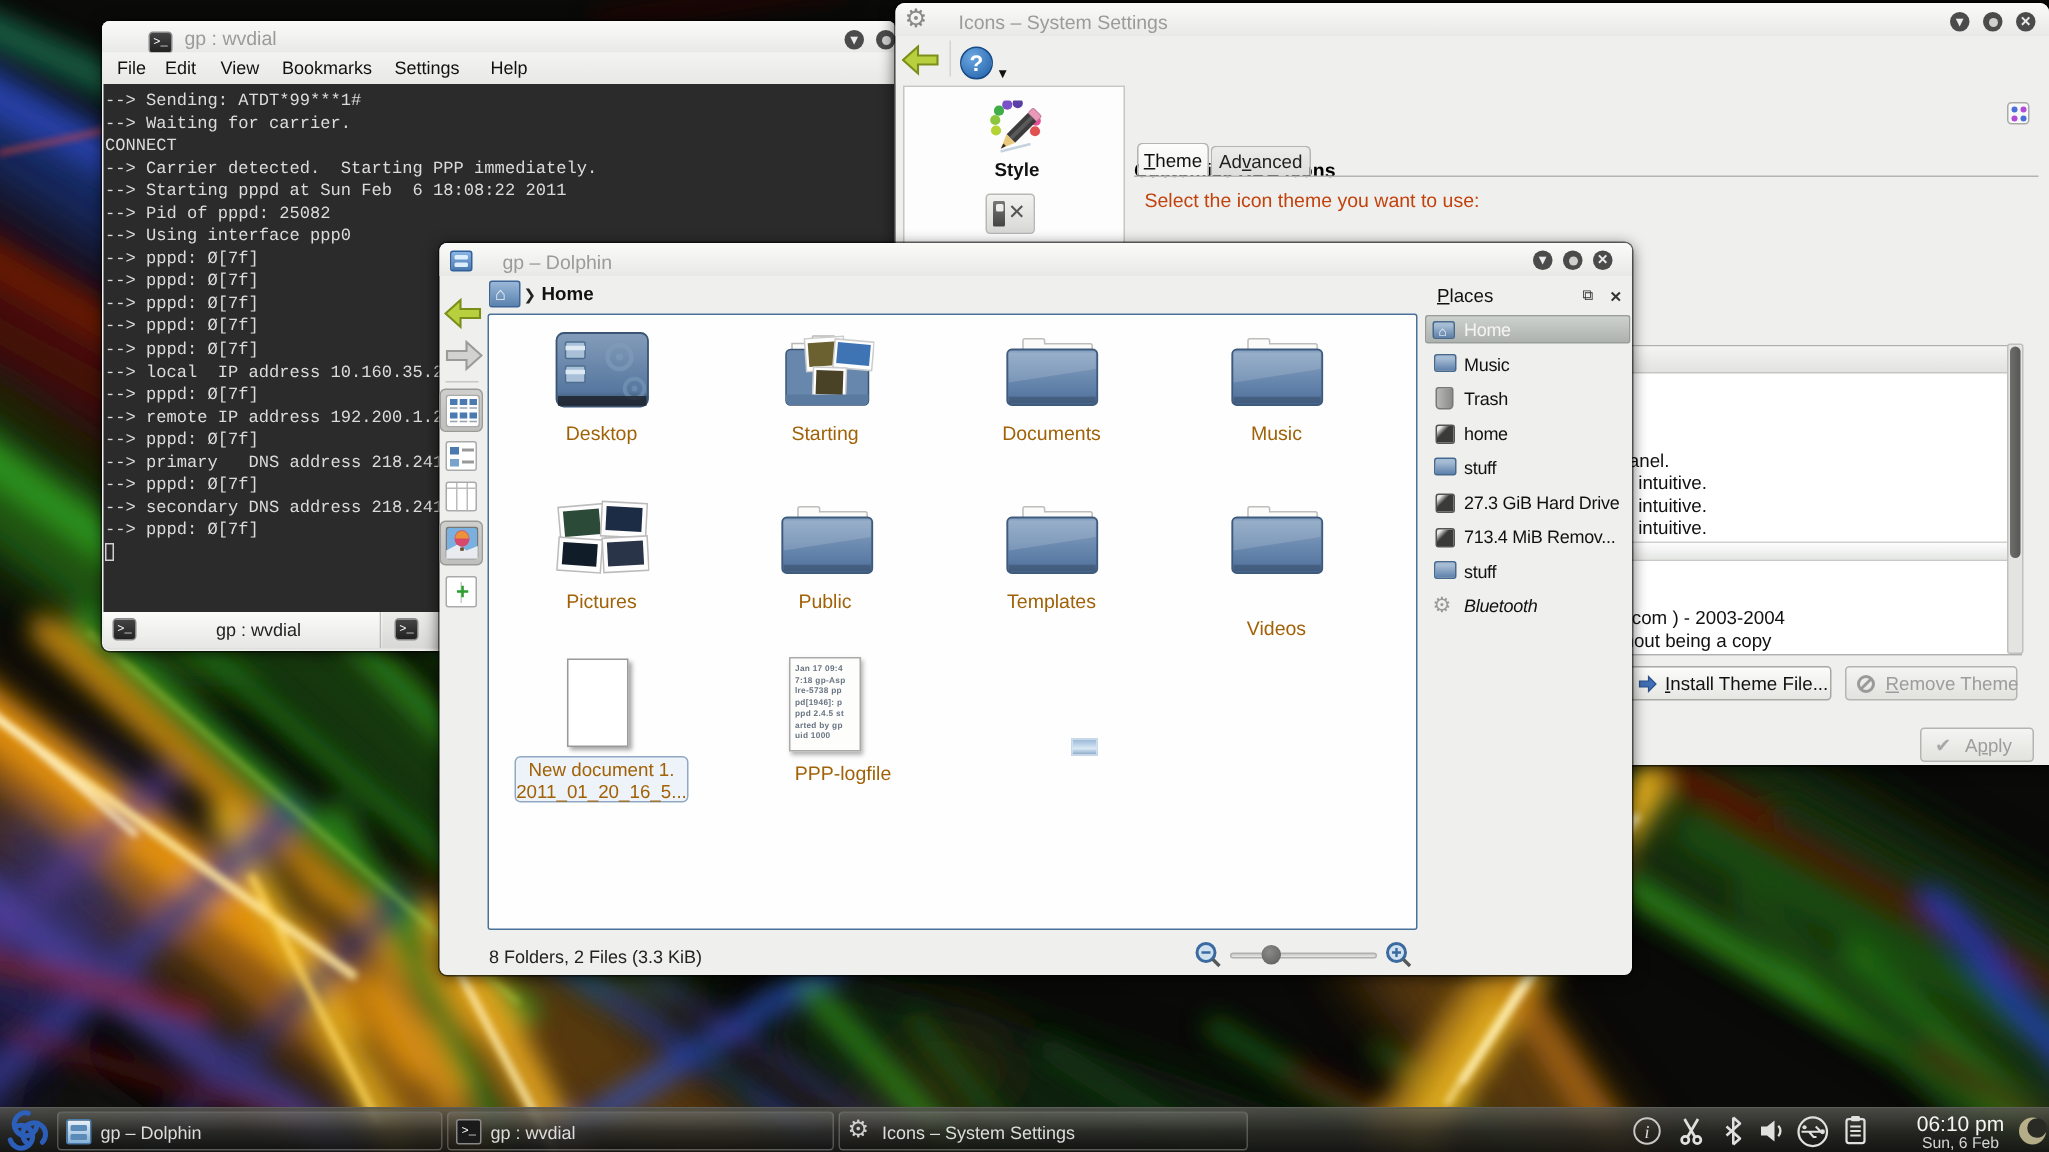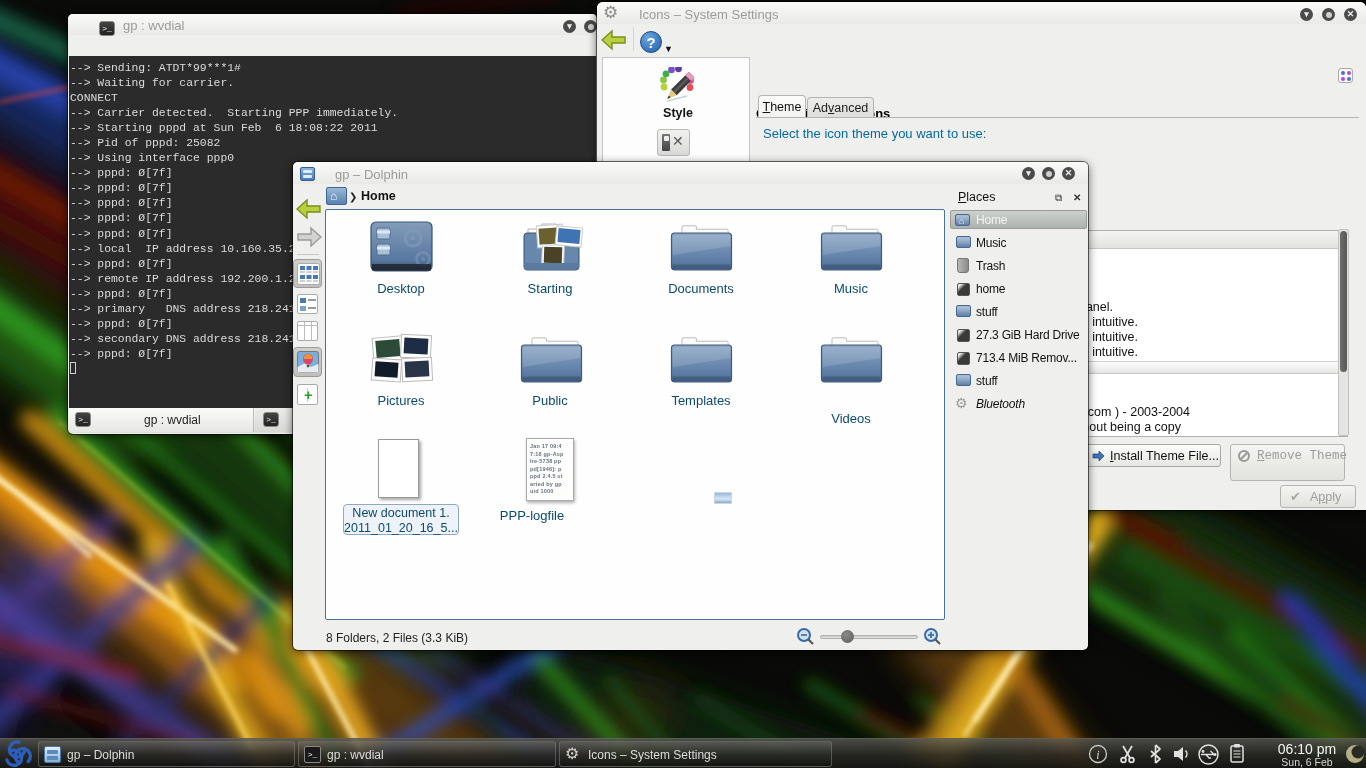--- a/index.html
+++ b/index.html
@@ -24,21 +24,21 @@
 
 #dol{left:293px;top:162px;width:795px;height:488px;z-index:30;}
 
 #bar{position:absolute;left:0;top:738px;width:1366px;height:30px;z-index:50;background:linear-gradient(rgba(88,88,82,.82),rgba(40,40,36,.9) 55%,rgba(22,22,20,.93));border-top:1px solid rgba(150,150,144,.55);}
 .task{position:absolute;top:2px;height:26px;border:1px solid rgba(130,130,126,.55);border-radius:3px;background:linear-gradient(rgba(255,255,255,.10),rgba(255,255,255,.02) 50%,rgba(0,0,0,.12));color:#dcdcda;font-size:12px;}
 .task .tl{position:absolute;left:28px;top:6px;white-space:nowrap;}
 .plico{position:absolute;width:15px;height:15px;}
 .pfold{position:absolute;left:0;top:1px;width:15px;height:12px;background:linear-gradient(#a6bcd4 20%,#5e80aa);border:1px solid #46698e;border-radius:2px;}
 .pdrv{position:absolute;left:1px;top:1px;width:13px;height:13px;background:linear-gradient(135deg,#e8e8e6 15%,#3a3a38 40%);border:1px solid #555;border-radius:2px;}
 .pltx{position:absolute;font-size:12px;letter-spacing:-.2px;color:#111;white-space:nowrap;}
-.glbl{position:absolute;width:100px;text-align:center;font-size:13px;color:#0c4a6e;line-height:15px;}
+.glbl{position:absolute;width:100px;text-align:center;font-size:13px;color:#a16207;line-height:15px;}
 </style></head>
 <body>
 <svg style="position:absolute;width:0;height:0;">
  <defs>
   <linearGradient id="fg" x1="0" y1="0" x2="0" y2="1">
         <stop offset="0" stop-color="#8aa5c3"></stop>
         <stop offset=".75" stop-color="#5d7da6"></stop>
         <stop offset="1" stop-color="#4d6d96"></stop>
       </linearGradient>
   <g id="fold">
@@ -140,20 +140,28 @@
 <div id="kon" class="win">
   <div class="tbar" style="height:21px;"></div>
   <div class="abs" style="left:31px;top:3px;"><span class="termico">&gt;_</span></div>
   <div class="abs ttext" style="left:55px;top:4px;">gp : wvdial</div>
   <div class="wbtn" style="left:495px;top:6px;">
       <span>▾</span>
     </div>
   <div class="wbtn" style="left:516px;top:6px;">
       <span style="position:absolute;left:3.5px;top:3.5px;width:6px;height:6px;border-radius:50%;background:#cfcfcd;"></span>
     </div>
+  <div id="kmenu">
+      <span style="position:absolute;left:10px;">File</span>
+      <span style="position:absolute;left:42px;">Edit</span>
+      <span style="position:absolute;left:79px;">View</span>
+      <span style="position:absolute;left:120px;">Bookmarks</span>
+      <span style="position:absolute;left:195px;">Settings</span>
+      <span style="position:absolute;left:259px;">Help</span>
+    </div>
   <div id="kterm">--&gt; Sending: ATDT*99***1#
 --&gt; Waiting for carrier.
 CONNECT
 --&gt; Carrier detected.  Starting PPP immediately.
 --&gt; Starting pppd at Sun Feb  6 18:08:22 2011
 --&gt; Pid of pppd: 25082
 --&gt; Using interface ppp0
 --&gt; pppd: Ø[7f]
 --&gt; pppd: Ø[7f]
 --&gt; pppd: Ø[7f]
@@ -230,21 +238,21 @@
   <div class="abs" style="left:741px;top:66px;width:15px;height:15px;border:1px solid #aaa;border-radius:3px;background:#f8f8f8;">
     <div class="abs" style="left:2px;top:2px;width:4px;height:4px;border-radius:50%;background:#4a6fd8;"></div>
     <div class="abs" style="left:8px;top:2px;width:4px;height:4px;border-radius:50%;background:#b44ad8;"></div>
     <div class="abs" style="left:2px;top:8px;width:4px;height:4px;border-radius:50%;background:#b44ad8;"></div>
     <div class="abs" style="left:8px;top:8px;width:4px;height:4px;border-radius:50%;background:#4a6fd8;"></div>
   </div>
 
   <div class="abs" style="left:161px;top:93px;width:48px;height:22px;background:linear-gradient(#fdfdfc,#f2f2f0);border:1px solid #b4b4b2;border-bottom:none;border-radius:4px 4px 0 0;font-size:12.5px;text-align:center;line-height:22px;color:#111;"><u>T</u>heme</div>
   <div class="abs" style="left:210px;top:95px;width:67px;height:20px;background:linear-gradient(#ececea,#dededc);border:1px solid #b4b4b2;border-bottom:none;border-radius:4px 4px 0 0;font-size:12.5px;text-align:center;line-height:20px;color:#222;">Ad<u>v</u>anced</div>
   <div class="abs" style="left:159px;top:114.5px;width:603px;height:1px;background:#b4b4b2;"></div>
-  <div class="abs" style="left:166px;top:124px;font-size:13px;color:#0369a1;">Select the icon theme you want to use:</div>
+  <div class="abs" style="left:166px;top:124px;font-size:13px;color:#c2410c;">Select the icon theme you want to use:</div>
 
   <div class="abs" style="left:164px;top:228px;width:587px;height:207px;border:1px solid #b0b0ae;background:#fff;">
      <div class="abs" style="left:0;top:0;width:585px;height:18px;background:linear-gradient(#f4f4f2,#e2e2e0);border-bottom:1px solid #c6c6c4;"></div>
      <div class="abs" style="left:0;top:130px;width:585px;height:13px;background:linear-gradient(#fdfdfd,#e4e6e4);border-top:1px solid #d0d0ce;border-bottom:1px solid #c8c8c6;"></div>
      <div style="position:absolute;right:234px;top:69px;font-size:12.5px;color:#111;white-space:nowrap;">on the panel.</div>
      <div style="position:absolute;right:209px;top:84px;font-size:12.5px;color:#111;white-space:nowrap;">and intuitive.</div>
      <div style="position:absolute;right:209px;top:99px;font-size:12.5px;color:#111;white-space:nowrap;">re intuitive.</div>
      <div style="position:absolute;right:209px;top:114px;font-size:12.5px;color:#111;white-space:nowrap;">re intuitive.</div>
      <div style="position:absolute;right:157px;top:174px;font-size:12.5px;color:#111;white-space:nowrap;">( www.everaldo.com ) - 2003-2004</div>
      <div style="position:absolute;right:166px;top:189px;font-size:12.5px;color:#111;white-space:nowrap;">without being a copy</div>
@@ -252,21 +260,21 @@
   <div class="abs" style="left:741px;top:227px;width:11px;height:207px;background:#e4e4e2;border:1px solid #c0c0be;border-radius:2px;">
     <div class="abs" style="left:1px;top:1px;width:7px;height:141px;background:linear-gradient(90deg,#6e6e6c,#565654);border-radius:4px;"></div>
   </div>
 
   <div class="abs" style="left:487px;top:442px;width:137px;height:23px;background:linear-gradient(#fcfcfa,#e6e6e2);border:1px solid #a8a8a4;border-radius:3px;">
      <svg class="abs" style="left:7px;top:5px;" width="13" height="12" viewBox="0 0 13 12">
         <path d="M1 4 L7 4 L7 1 L12 6 L7 11 L7 8 L1 8 Z" fill="#3f6fb4" stroke="#2a4f8a" stroke-width=".8"></path>
       </svg>
      <span class="abs" style="left:25px;top:4px;font-size:12.5px;color:#111;"><u>I</u>nstall Theme File...</span>
   </div>
-  <div class="abs" style="left:633px;top:442px;width:115px;height:37px;background:linear-gradient(#f4f4f2,#e2e2de);border:1px solid #b4b4b0;border-radius:3px;font-family:Liberation Mono, monospace;">
+  <div class="abs" style="left:633px;top:442px;width:115px;height:23px;background:linear-gradient(#f4f4f2,#e2e2de);border:1px solid #b4b4b0;border-radius:3px;">
      <div class="abs" style="left:7px;top:5px;width:12px;height:12px;border-radius:50%;border:2px solid #9a9a98;">
         <div class="abs" style="left:-1px;top:3px;width:10px;height:2px;background:#9a9a98;transform:rotate(-45deg);"></div>
       </div>
      <span class="abs" style="left:26px;top:4px;font-size:12.5px;color:#9d9d9b;white-space:nowrap;"><u>R</u>emove Theme</span>
   </div>
   <div class="abs" style="left:683px;top:483px;width:76px;height:23px;background:linear-gradient(#f4f4f2,#e2e2de);border:1px solid #b4b4b0;border-radius:3px;">
      <span class="abs" style="left:9px;top:3px;font-size:13px;color:#a8a8a6;">✔</span>
      <span class="abs" style="left:29px;top:4px;font-size:12.5px;color:#9d9d9b;">A<u>p</u>ply</span>
   </div>
 </div>
@@ -474,21 +482,21 @@
     <svg class="abs" style="left:527px;top:169px;" width="63" height="53" viewBox="0 0 63 53">
         <use href="#fold"></use>
       </svg>
     <div class="glbl" style="left:508px;top:249px;">Videos</div>
 
     <div class="abs" style="left:85px;top:277px;width:41px;height:59px;background:#fff;border:1px solid #999;box-shadow:2px 2px 3px rgba(0,0,0,.35);"></div>
     <div class="abs" style="left:50px;top:342px;width:116px;height:31px;background:#eef3f9;border:1px solid #90a8c4;border-radius:4px;"></div>
     <div class="glbl" style="left:50px;top:344px;width:116px;font-size:12.5px;">New document 1.<br>2011_01_20_16_5...</div>
 
     <div class="abs" style="left:233px;top:276px;width:48px;height:63px;background:#fdfdfc;border:1px solid #aaa;box-shadow:1px 2px 3px rgba(0,0,0,.3);padding:4px 2px 0 3px;font-size:5.5px;line-height:7.5px;color:#687482;font-weight:bold;letter-spacing:.2px;">Jan 17 09:4 7:18 gp-Asp lre-5738 pp pd[1946]: p ppd 2.4.5 st arted by gp uid 1000</div>
-    <div class="glbl" style="left:189px;top:346px;">PPP-logfile</div>
+    <div class="glbl" style="left:219px;top:346px;">PPP-logfile</div>
 
     <div class="abs" style="left:421px;top:330px;width:18px;height:12px;background:linear-gradient(#9ab8d8,#d8e8f4 60%,#8aa8c8);border:1px solid #c8d8e8;"></div>
   </div>
 </div>
 
 <div id="bar">
   <svg class="abs" style="left:1px;top:1px;" width="36" height="29" viewBox="0 0 36 29">
     <defs>
         <path id="arm" d="M1 -13 a8 8 0 1 0 6 7.5" fill="none" stroke="#2d62c2" stroke-width="3.5" stroke-linecap="round"></path>
       </defs>

